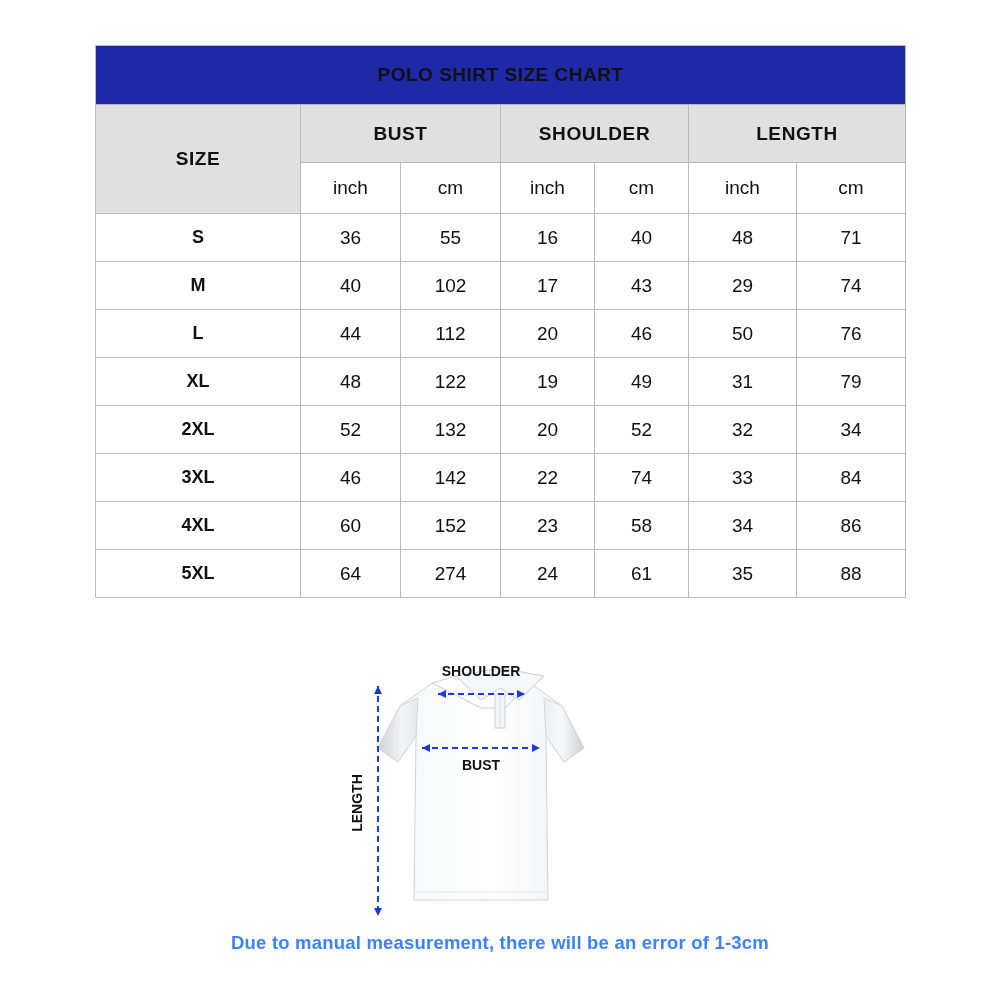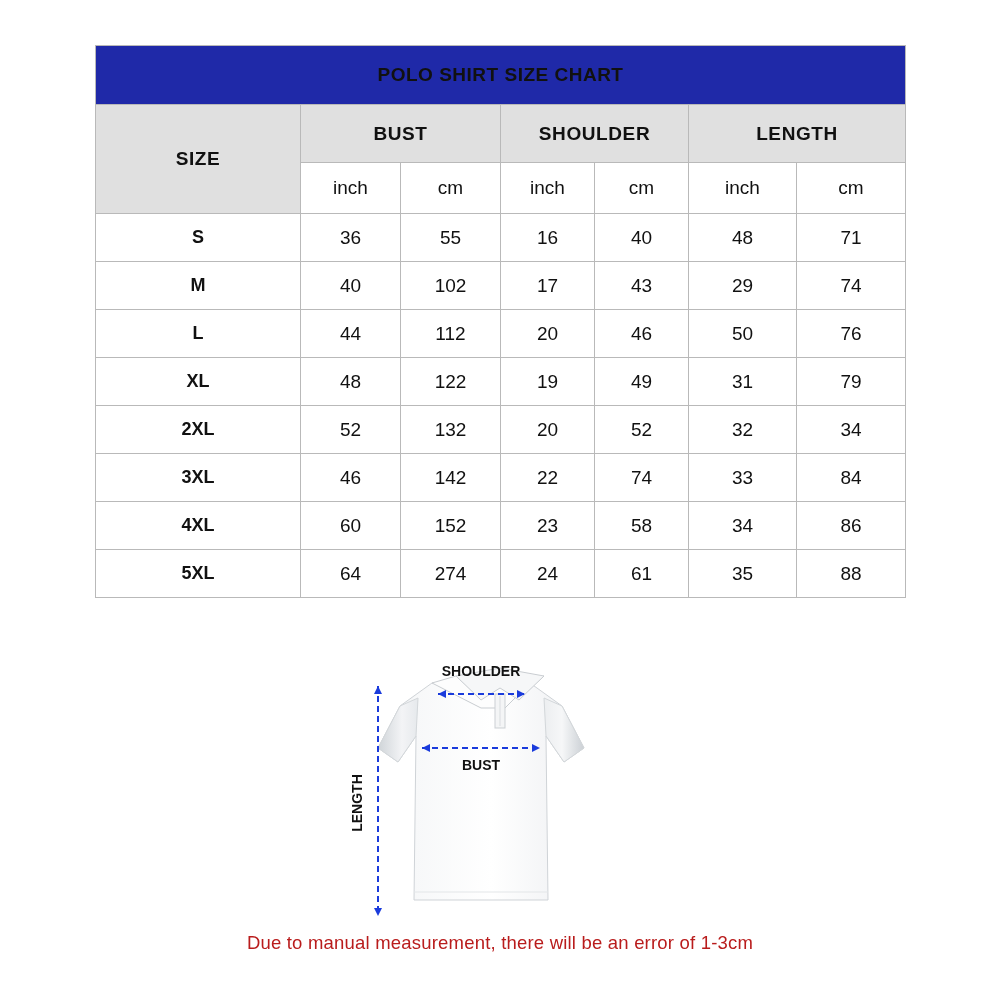--- a/index.html
+++ b/index.html
@@ -84,22 +84,22 @@
     height: 300px;
   }
   .illus svg { display: block; }
 
   .note {
     position: absolute;
     left: 0;
     top: 932px;
     width: 1000px;
     text-align: center;
-    color: #b91c1c;
-    font-weight: normal;
+    color: #3b82f6;
+    font-weight: bold;
     font-size: 18.5px;
     letter-spacing: 0.2px;
   }
 </style>
 </head>
 <body>
 
 <div class="page">
 
   <div class="chart-wrap">

